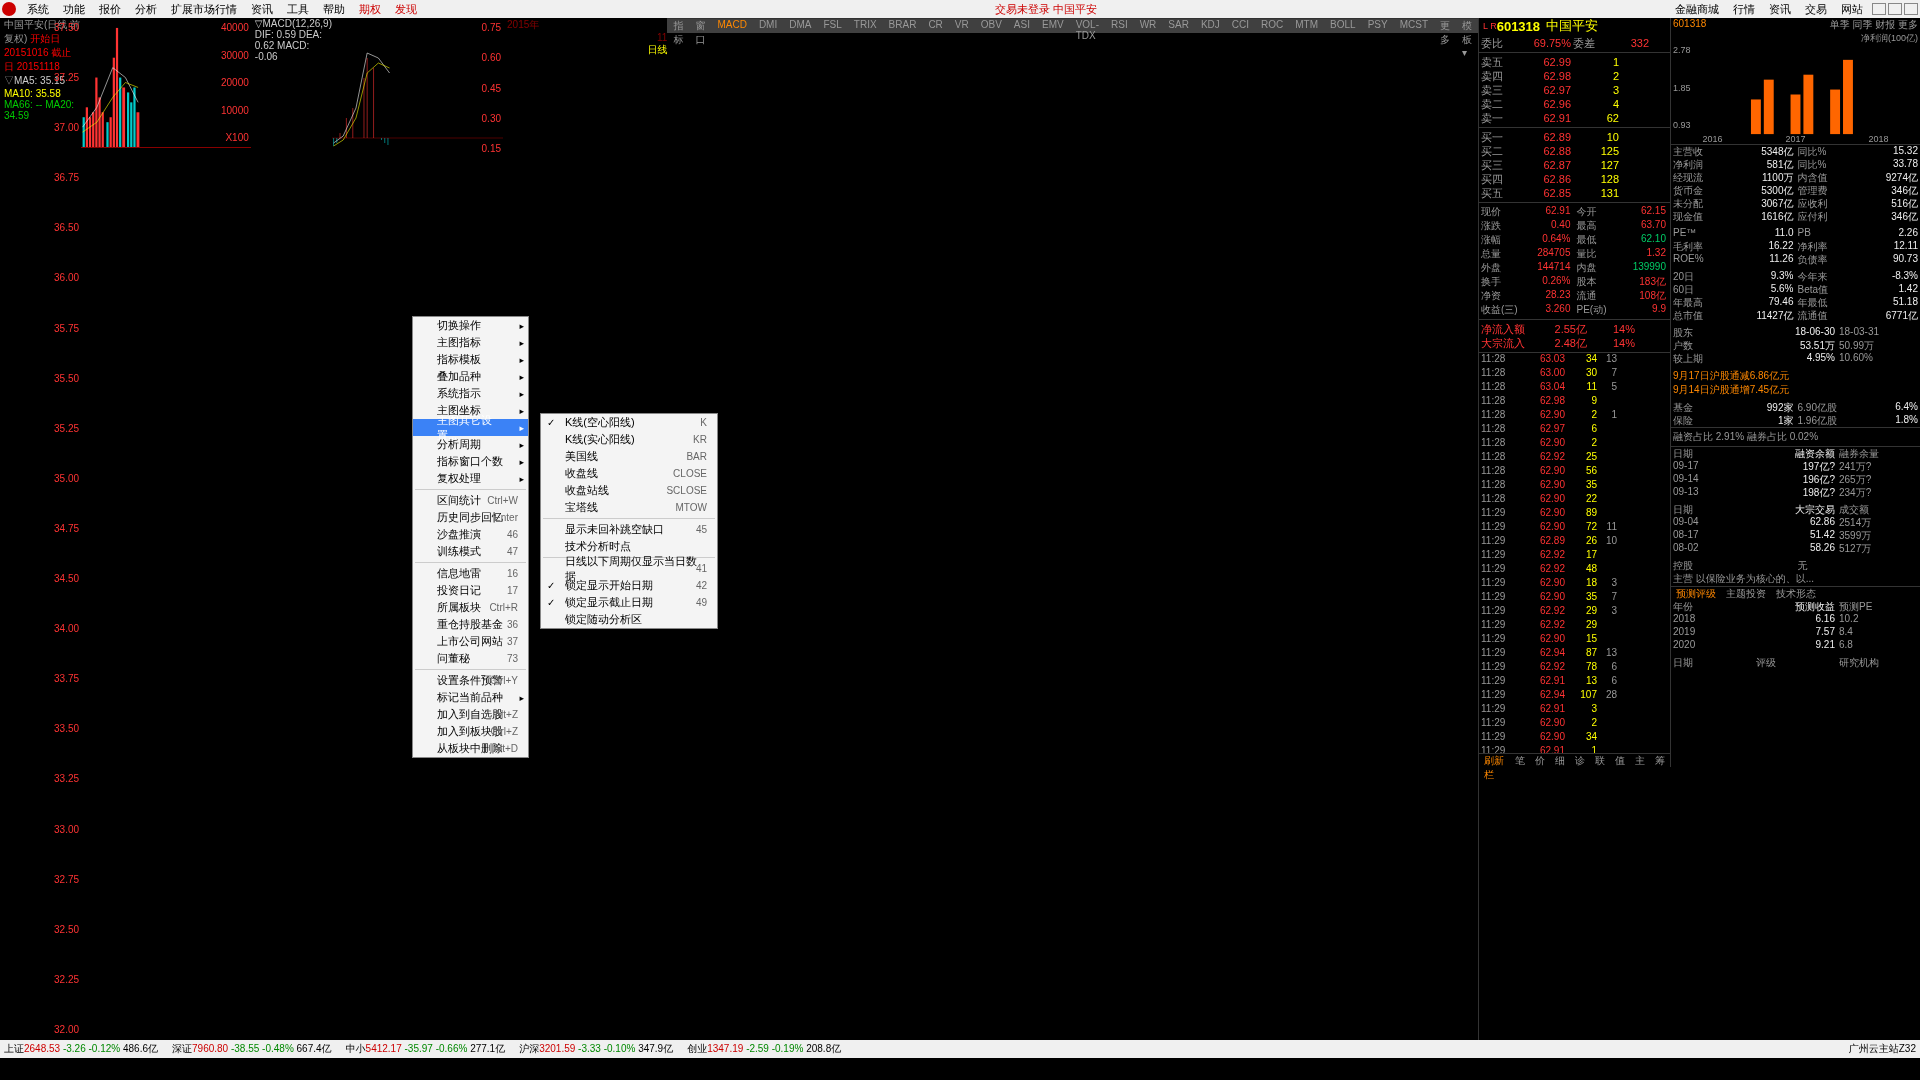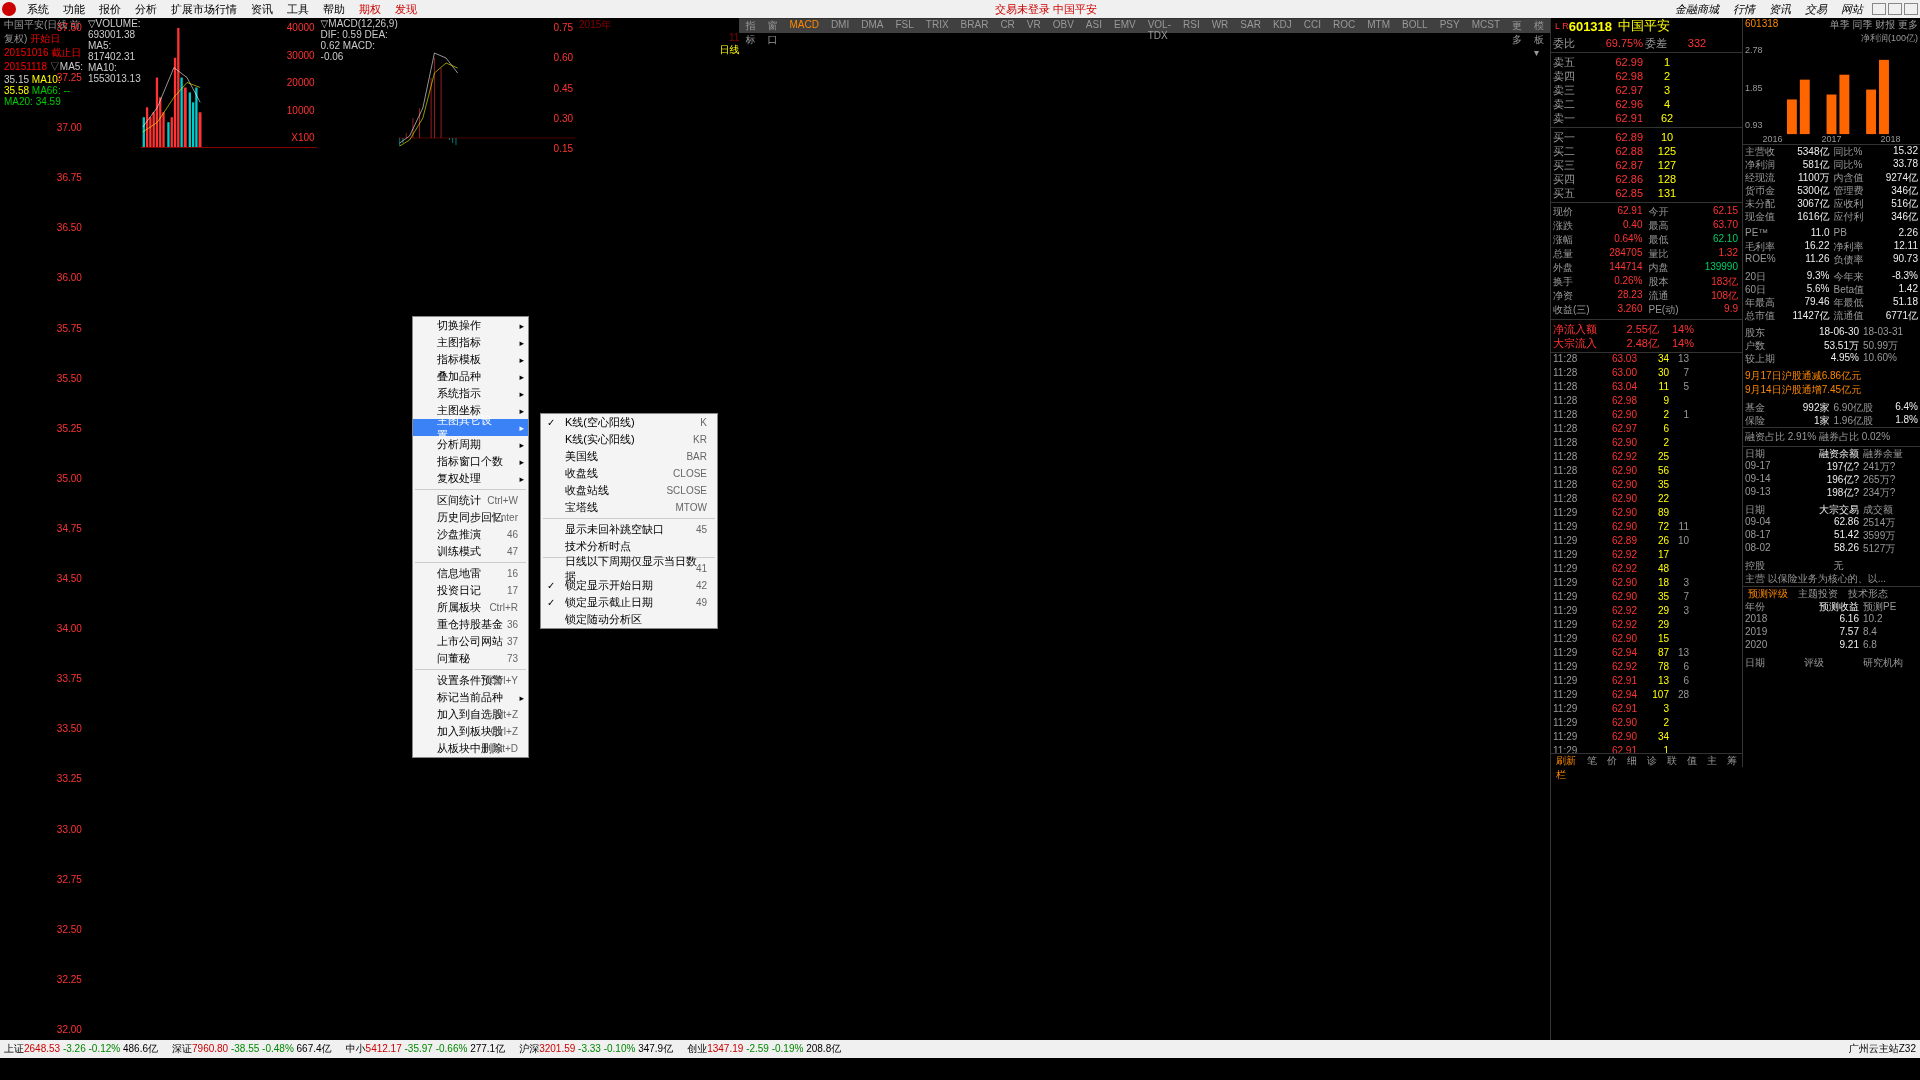--- a/index.html
+++ b/index.html
@@ -2,49 +2,49 @@
 <html><head>
 <meta charset="utf-8">
 <style>
 * { margin:0; padding:0; box-sizing:border-box; font-family:"Microsoft YaHei","SimSun",sans-serif; }
 body { background:#000; color:#ccc; font-size:11px; width:1920px; height:1080px; overflow:hidden; position:relative; }
 .menubar { height:18px; background:#f0f0f0; color:#000; display:flex; align-items:center; padding:0 2px; font-size:11px; }
 .menubar .logo { width:14px; height:14px; background:#c00; border-radius:50%; margin-right:4px; }
 .menubar .mitem { padding:0 7px; cursor:default; }
 .menubar .mitem.red { color:#c00; }
 .menubar .center { flex:1; text-align:center; color:#c00; }
-.menubar .right { display:flex; align-items:center;font-style:italic; }
+.menubar .right { display:flex; align-items:center; }
 .menubar .right .win { width:14px; height:12px; border:1px solid #888; margin-left:2px; }
 .main { display:flex; height:1022px; }
 .chart-area { flex:1; display:flex; flex-direction:row; background:#000; position:relative; }
 .chart-header { height:14px; color:#999; padding-left:4px; font-size:10px; }
 .chart-header .y { color:#ccc }
 .chart-header .r { color:#f00 }
 .chart-header .g { color:#0c0 }
 .chart-header .yl { color:#ff0 }
 .chart-body { flex:1; position:relative; border-bottom:1px solid #800; }
 .candle-svg { width:100%; height:100%; }
 .vol-head { height:13px; padding-left:4px; font-size:10px; color:#ccc; }
 .vol-body { height:130px; border-bottom:1px solid #800; position:relative; }
 .macd-head{height:13px;padding-left:4px;font-size:10px;color:#ccc}
 .macd-body{height:140px;position:relative}
 .time-axis{height:14px;color:#800;padding-left:4px;font-size:10px}
 .ind-tabs{height:15px;background:#404040;border-top:1px solid #333;display:flex;font-size:10px;color:#999}
 .ind-tabs span{padding:0 6px;cursor:default}
 .ind-tabs span.sel{color:#f80}
 .bottom-tabs{height:15px;display:flex;font-size:10px;color:#999}
 .bottom-tabs span{padding:0 8px;border-right:1px solid #333}
-.side { width:370px; background:#000; border-left:1px solid #333; display:flex; flex-direction:column; font-size:11px; }
+.side { width:442px; background:#000; border-left:1px solid #333; display:flex; flex-direction:column; font-size:11px; }
 .side-head{height:16px;display:flex;align-items:center;padding:0 4px}
 .side-head .code{color:#ff0;font-size:13px;font-weight:bold}
 .side-head .name{color:#ff0;font-size:13px;margin-left:6px}
 .side-row{display:flex;height:14px;align-items:center}
 .side-row .lab{width:34px;color:#999;padding-left:2px}
 .side-row .v1{width:58px;text-align:right}
-.side-row .v2{width:48px;text-align:center}
+.side-row .v2{width:48px;text-align:right}
 .red{color:#f33}.green{color:#0c6}.yellow{color:#ff0}.white{color:#eee}
 .quote-block{border-bottom:1px solid #333;padding:2px 0}
 .kv2{display:flex;height:14px;font-size:10px}
 .kv2 > div{display:flex;flex:1}
 .kv2 .k{color:#999;padding-left:2px;flex:1}
 .kv2 .v{text-align:right;padding-right:4px}
 .ticks{height:400px;overflow:hidden}
 .tick{display:flex;height:14px;font-size:10px}
 .tick .t{width:38px;color:#999;padding-left:2px}
 .tick .p{width:48px;text-align:right}
@@ -169,21 +169,20 @@
           <div>33.75</div>
           <div>33.50</div>
           <div>33.25</div>
           <div>33.00</div>
           <div>32.75</div>
           <div>32.50</div>
           <div>32.25</div>
           <div>32.00</div>
         </div>
     </div>
-    <div class="vol-head">▽<span>VOLUME: 693001.38  MA5: 817402.31  MA10: 1553013.13</span></div>
     <div class="vol-body">
       <svg width="100%" height="100%" viewBox="0 0 1070 130" preserveAspectRatio="none">
         <g fill="#f33">
             <rect x="30" y="90" width="14" height="40"></rect>
             <rect x="50" y="100" width="14" height="30"></rect>
             <rect x="70" y="95" width="14" height="35"></rect>
             <rect x="90" y="60" width="14" height="70"></rect>
             <rect x="110" y="80" width="14" height="50"></rect>
             <rect x="130" y="95" width="14" height="35"></rect>
             <rect x="180" y="100" width="14" height="30"></rect>

